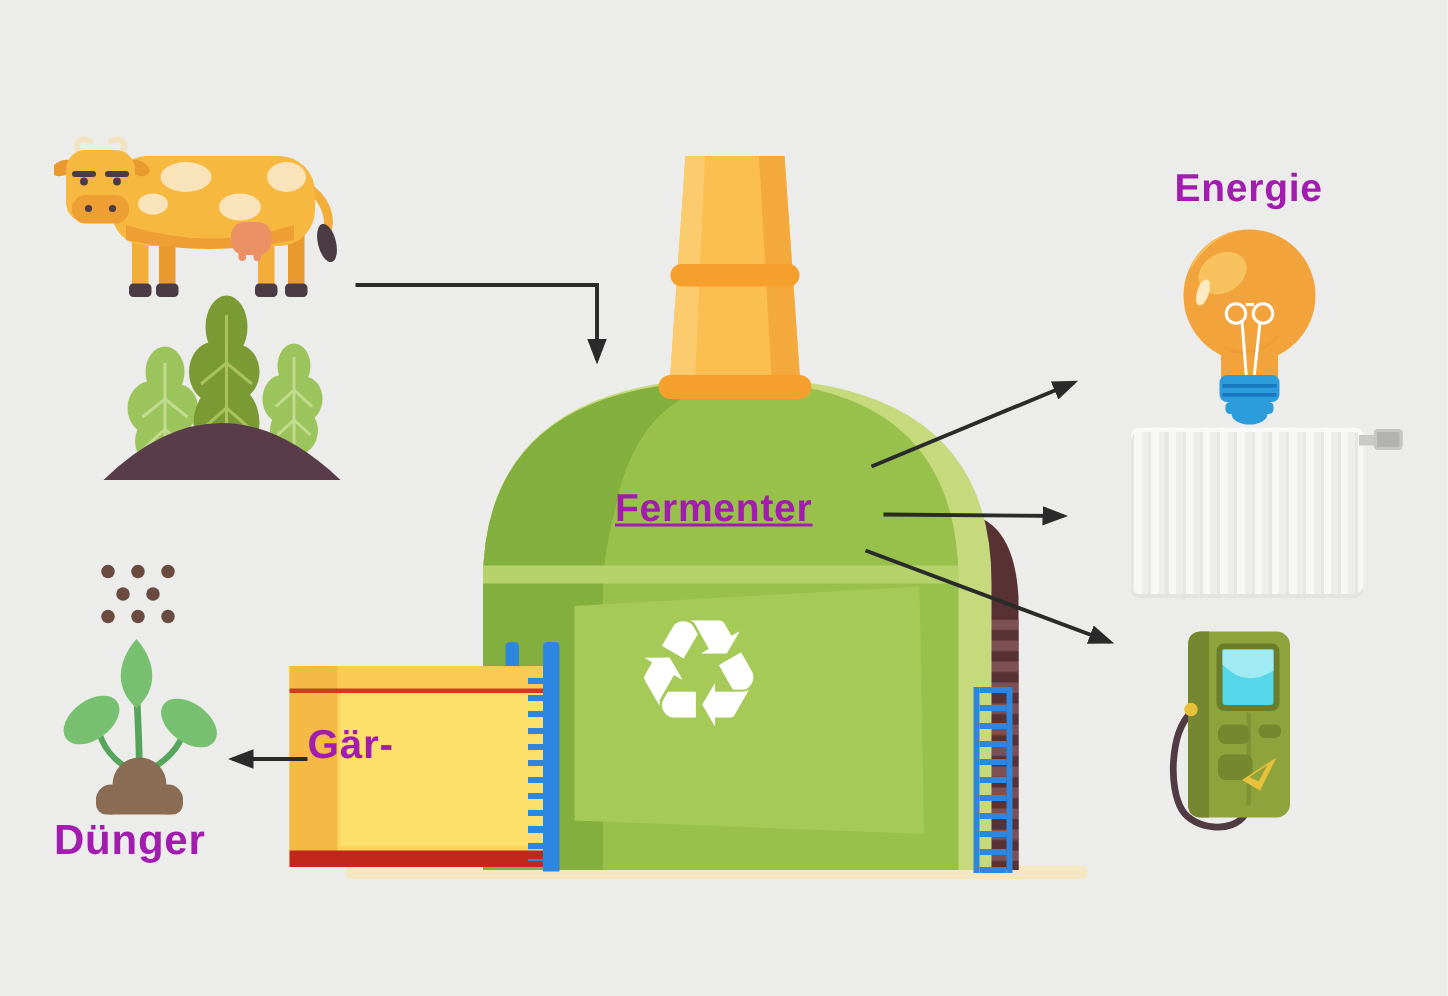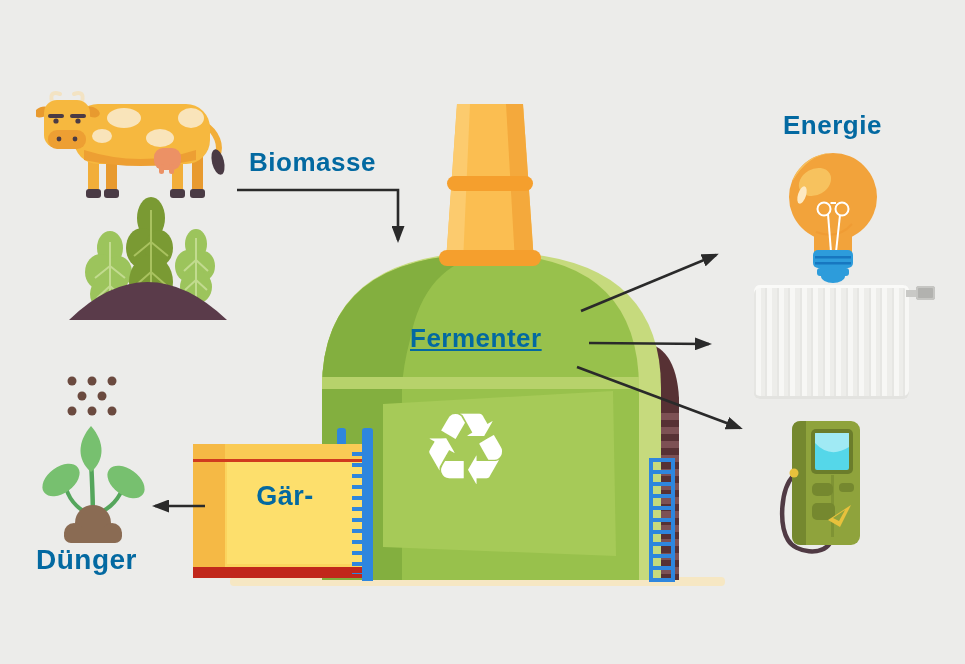--- a/index.html
+++ b/index.html
@@ -3,29 +3,29 @@
 <meta charset="utf-8">
 <style>
   html,body{margin:0;padding:0;}
   body{font-family:"Liberation Sans", sans-serif;}
   .stage{
     position:relative;width:965px;height:664px;overflow:hidden;
     background:#ececea;
   }
   .abs{position:absolute;}
   .label{
-    position:absolute;color:#0369a1;font-weight:bold;
+    position:absolute;color:#a21caf;font-weight:bold;
     font-family:"Liberation Sans", sans-serif;letter-spacing:.5px;
   }
   .label-biomasse{left:249px;top:147px;font-size:26px;}
   .label-fermenter{left:410px;top:323px;font-size:26px;z-index:6;text-decoration:underline;}
   .label-energie{left:783px;top:110px;font-size:26px;}
   .label-duenger{left:36px;top:544px;font-size:28px;text-align:center;}
   .label-gaerreste{
-    left:205px;top:482px;width:160px;text-align:center;
+    left:205px;top:482px;width:160px;text-align:left;
     font-size:27px;line-height:28px;z-index:6;
   }
   
   .ground{left:230px;top:577px;width:495px;height:9px;background:#f6e7c3;border-radius:4px;z-index:0;}
   
   .fermenter-svg{left:300px;top:95px;width:400px;height:495px;z-index:1;}
   
   .pipe-short{left:337px;top:428px;width:9px;height:30px;background:#2e86de;border-radius:3px 3px 0 0;z-index:2;}
   .pipe-tall{left:362px;top:428px;width:11px;height:153px;background:#2e86de;border-radius:3px 3px 0 0;z-index:5;}
   .pipe-rungs{
@@ -243,21 +243,20 @@
     <rect x="37" y="20" width="34" height="37" rx="2" fill="#55d7e9"></rect>
     <path d="M37,20 L71,20 L71,34 Q52,46 37,30 Z" fill="#a8ecf5" opacity="0.9"></path>
     <rect x="34" y="70" width="21" height="13" rx="5" fill="#75882f"></rect>
     <rect x="61" y="70" width="15" height="9" rx="4" fill="#75882f"></rect>
     <rect x="34" y="90" width="23" height="17" rx="5" fill="#75882f"></rect>
     <circle cx="16" cy="60" r="4.5" fill="#e8c13c"></circle>
     <polygon points="50,107 73,92 62,114" fill="#e8c13c"></polygon>
     <polygon points="55,105 67,97 61,108" fill="#8fa33c"></polygon>
   </svg>
 
-  <div class="label label-biomasse">Biomasse</div>
   <div class="label label-fermenter">Fermenter</div>
   <div class="label label-energie">Energie</div>
   <div class="label label-duenger">Dünger</div>
 
   <svg class="abs arrows" viewBox="0 0 965 664">
     <defs>
       <marker id="ah" markerUnits="userSpaceOnUse" markerWidth="17" markerHeight="13" refX="14" refY="6.5" orient="auto">
         <path d="M0,0 L17,6.5 L0,13 Z" fill="#2a2a2a"></path>
       </marker>
     </defs>

